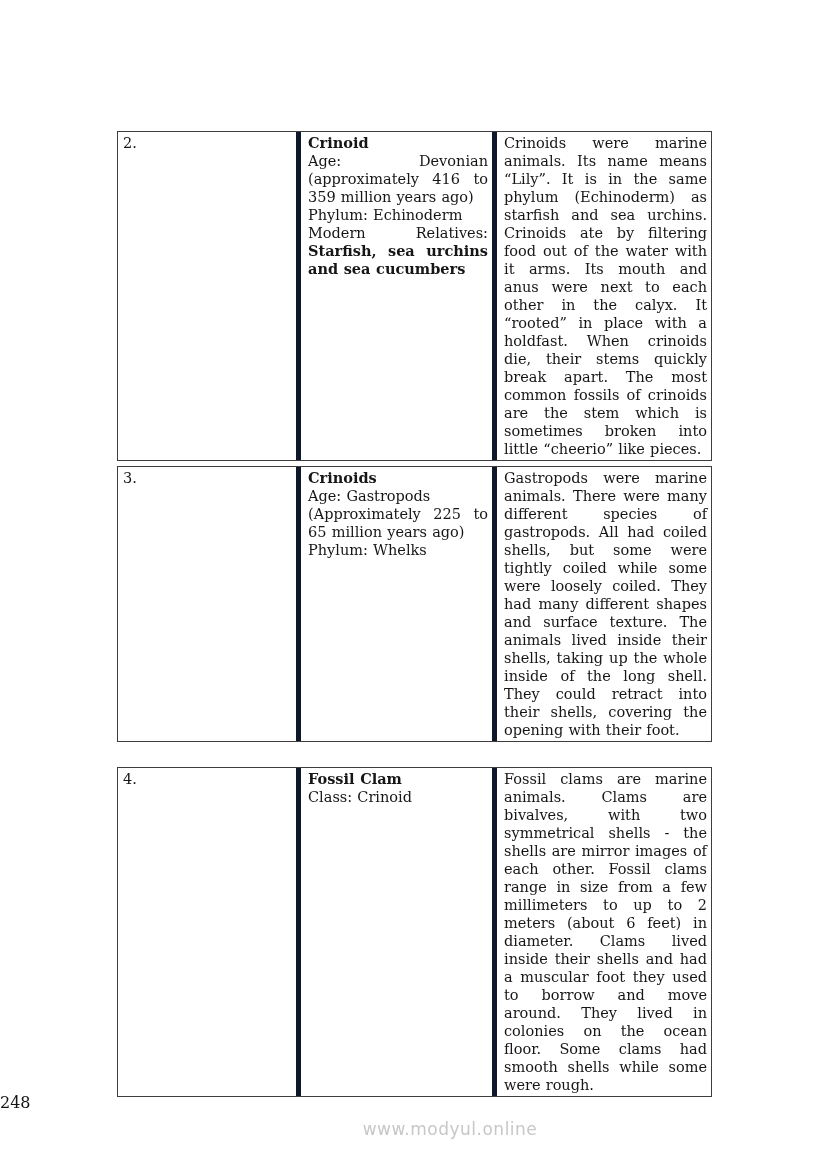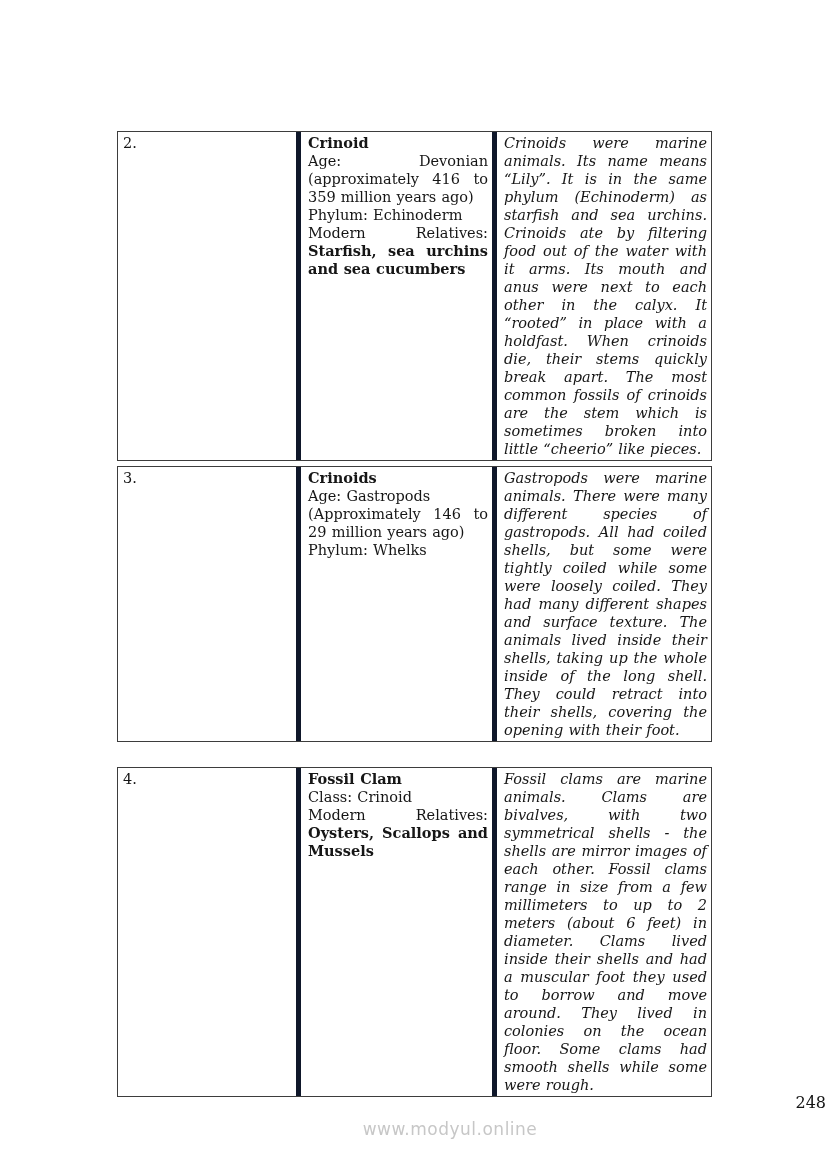--- a/index.html
+++ b/index.html
@@ -39,29 +39,28 @@
     flex: none;
     padding: 2px 4px 2px 7px;
     text-align: justify;
     word-spacing: 0.04em;
   }
   .cell-desc {
     flex: 1;
     padding: 2px 4px 2px 7px;
     text-align: justify;
     word-spacing: 0.04em;
-    font-style: italic;
   }
   .bold { font-weight: bold; }
   .page-number {
     position: absolute;
     top: 1094px;
     left: 0;
     width: 100%;
-    text-align: right;
+    text-align: left;
     font-size: 16px;
     line-height: 18px;
     color: #141414;
   }
   .watermark {
     position: absolute;
     top: 1119px;
     left: 0;
     width: 100%;
     text-align: center;
@@ -91,34 +90,33 @@
     <div class="cell cell-desc">Crinoids were marine animals. Its name means “Lily”. It is in the same phylum (Echinoderm) as starfish and sea urchins. Crinoids ate by filtering food out of the water with it arms. Its mouth and anus were next to each other in the calyx. It “rooted” in place with a holdfast. When crinoids die, their stems quickly break apart. The most common fossils of crinoids are the stem which is sometimes broken into little “cheerio” like pieces.</div>
   </section>
 
   <section class="fossil-table t2">
     <div class="cell cell-num">
       <span>3.</span>
     </div>
     <div class="cell cell-details">
       <div class="bold">Crinoids</div>
       <div>Age: Gastropods</div>
-      <div>(Approximately 146 to 29 million years ago)</div>
+      <div>(Approximately 225 to 65 million years ago)</div>
       <div>Phylum: Whelks</div>
     </div>
     <div class="cell cell-desc">Gastropods were marine animals. There were many different species of gastropods. All had coiled shells, but some were tightly coiled while some were loosely coiled. They had many different shapes and surface texture. The animals lived inside their shells, taking up the whole inside of the long shell. They could retract into their shells, covering the opening with their foot.</div>
   </section>
 
   <section class="fossil-table t3">
     <div class="cell cell-num">
       <span>4.</span>
     </div>
     <div class="cell cell-details">
       <div class="bold">Fossil Clam</div>
       <div>Class: Crinoid</div>
-      <div><span>Modern Relatives: </span><span class="bold">Oysters, Scallops and Mussels</span></div>
     </div>
     <div class="cell cell-desc">Fossil clams are marine animals. Clams are bivalves, with two symmetrical shells - the shells are mirror images of each other. Fossil clams range in size from a few millimeters to up to 2 meters (about 6 feet) in diameter. Clams lived inside their shells and had a muscular foot they used to borrow and move around. They lived in colonies on the ocean floor. Some clams had smooth shells while some were rough.</div>
   </section>
 
   <div class="page-number">248</div>
   <div class="watermark">www.modyul.online</div>
 
 </div>
 
 </body></html>

